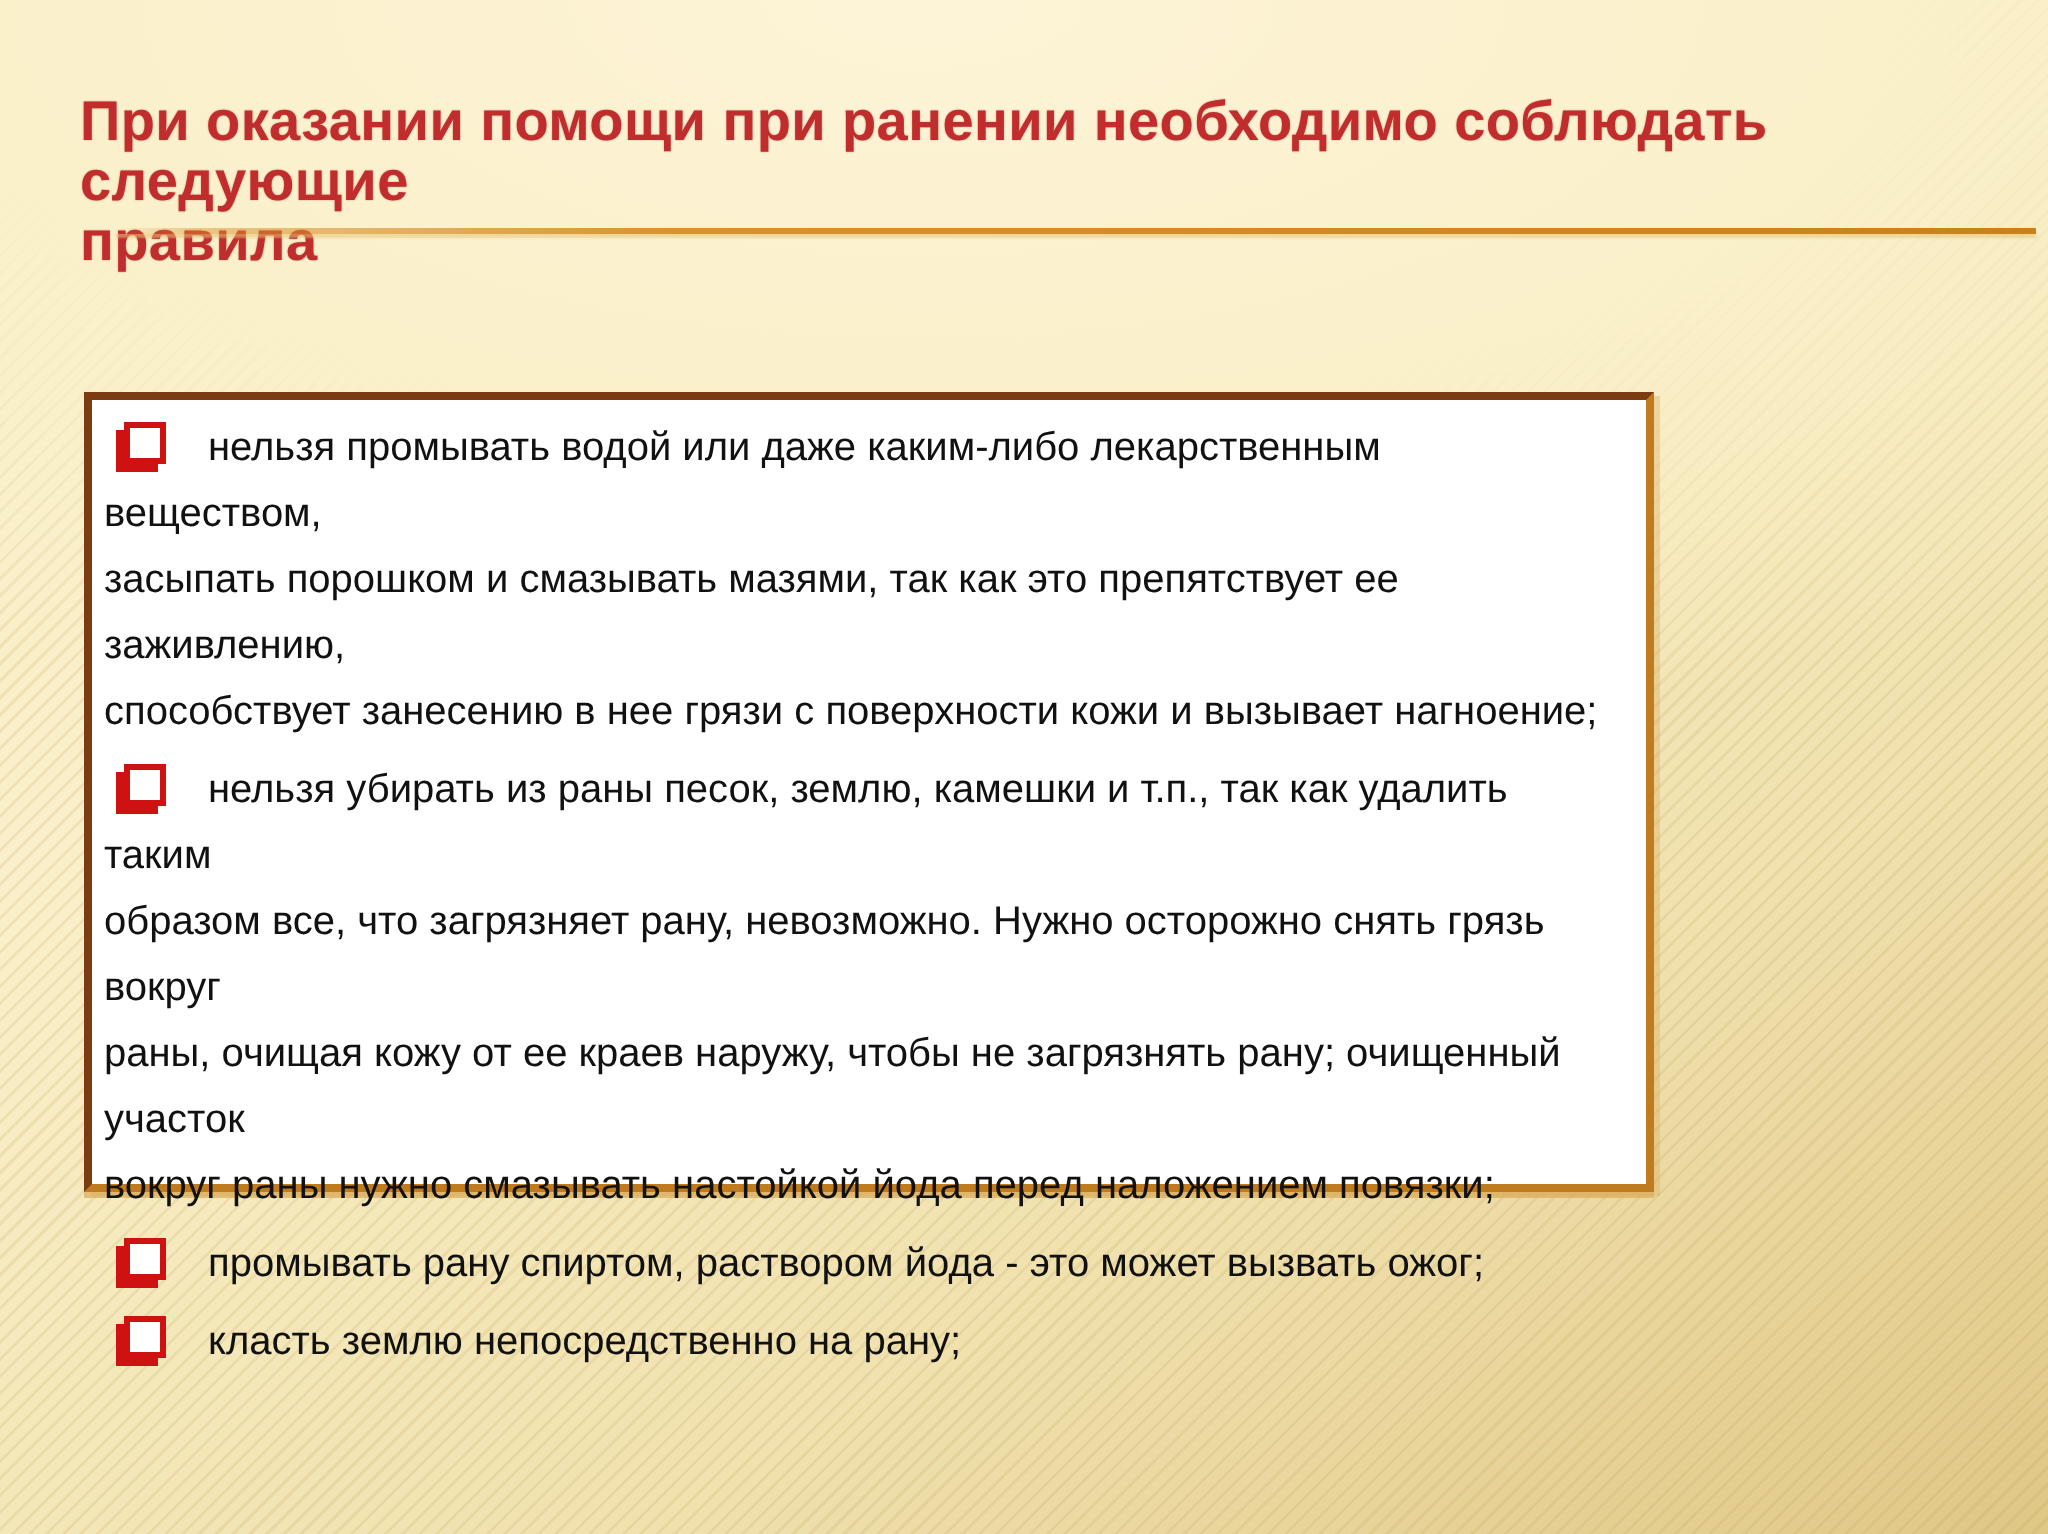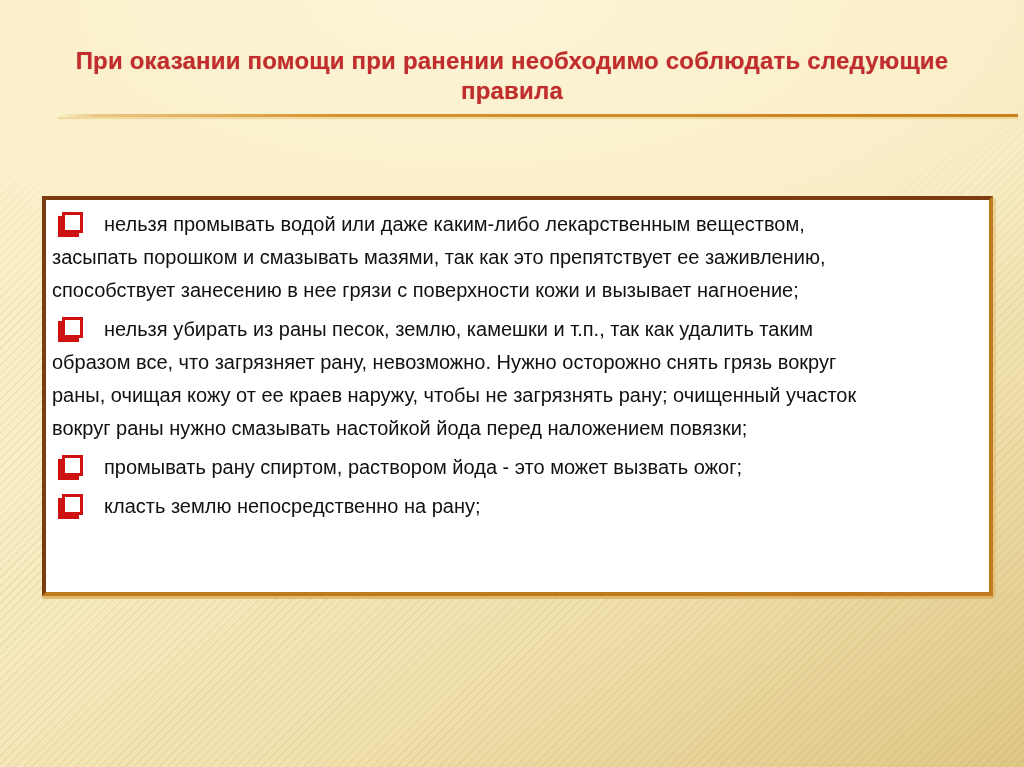--- a/index.html
+++ b/index.html
@@ -9,43 +9,43 @@
     overflow:hidden;
     font-family:"Liberation Sans","DejaVu Sans",sans-serif;
     background:
       radial-gradient(ellipse 120% 70% at 45% 0%, #fdf4d8 0%, #faf0ca 38%, rgba(250,240,202,0) 72%),
       repeating-linear-gradient(135deg, rgba(186,150,72,0.15) 0px, rgba(186,150,72,0.15) 1.5px, rgba(0,0,0,0) 1.5px, rgba(0,0,0,0) 6px),
       linear-gradient(150deg, #f9efc8 35%, #f0e1ae 70%, #dfc786 100%);
   }
   .slide-title{
     position:absolute;
     top:46px;left:40px;right:40px;
-    text-align:center;
-    font-size:24px;
+    text-align:left;
+    font-size:28px;
     font-weight:bold;
     line-height:30px;
     letter-spacing:0.2px;
     color:#c12d2d;
     white-space:pre-line;
     text-shadow:0 0 1px rgba(140,20,20,0.4);
   }
   .gold-divider{
     position:absolute;
     top:114px;left:58px;width:960px;height:3px;
     background:linear-gradient(to right,
       rgba(216,146,46,0) 0px,
       rgba(216,146,46,0.45) 40px,
       #d8922e 280px,
       #c9811c 100%);
     box-shadow:0 2px 1px rgba(232,196,120,0.55);
   }
   .rules-box{
     position:absolute;
     left:42px;top:196px;
-    width:951px;height:400px;
+    width:785px;height:400px;
     box-sizing:border-box;
     background:#ffffff;
     border-style:solid;
     border-width:4px;
     border-top-color:#7a3c10;
     border-left-color:#7a3c10;
     border-right-color:#c07b1e;
     border-bottom-color:#c07b1e;
     box-shadow:0 3px 0 rgba(220,175,95,0.75), 3px 2px 0 rgba(220,175,95,0.4);
     padding:8px 20px 0 6px;

